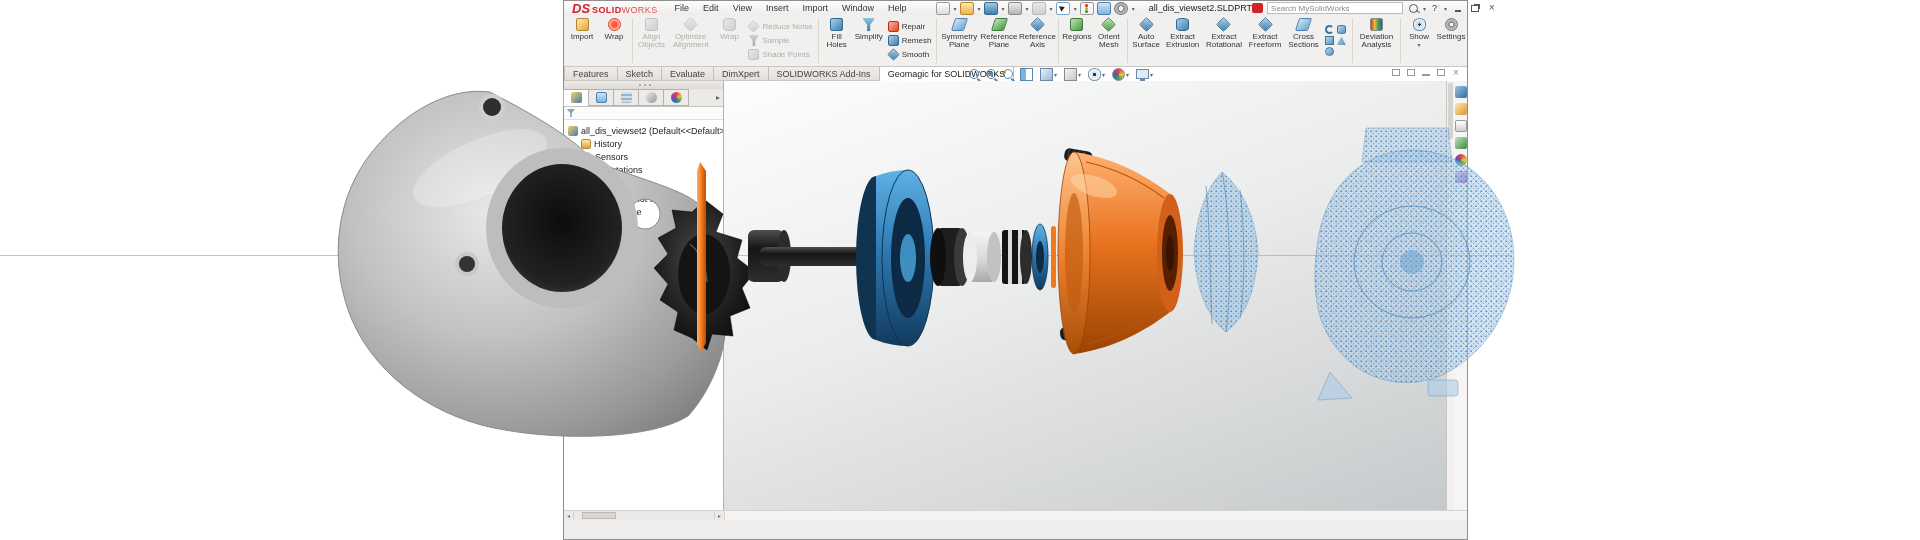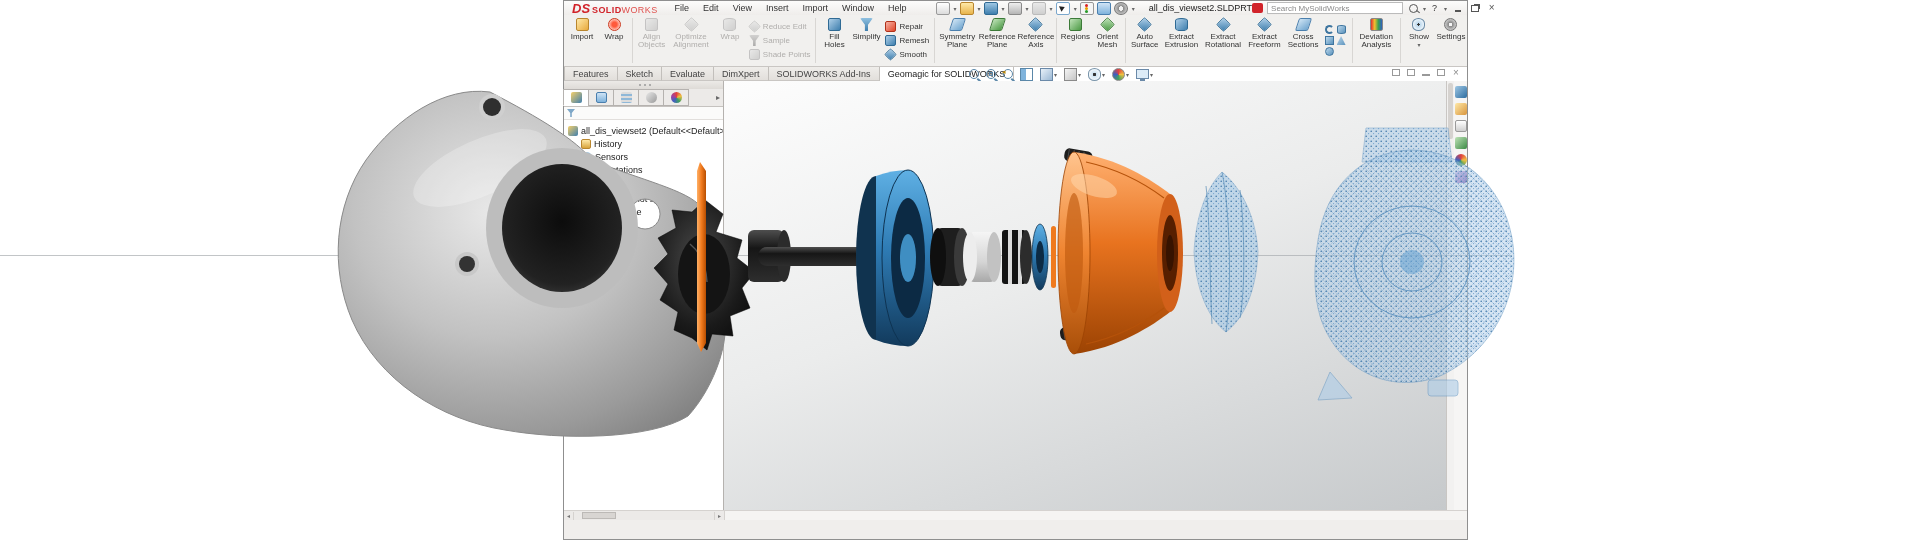--- a/index.html
+++ b/index.html
@@ -249,21 +249,21 @@
         <div class="ic ic-gray ic-di"></div>
         <div class="rbl">Optimize Alignment</div>
       </div>
     <div class="rb dis">
         <div class="ic ic-gray ic-cyl"></div>
         <div class="rbl">Wrap</div>
       </div>
     <div class="stack">
       <div class="rs dis">
           <div class="ic s ic-gray ic-di"></div>
-          <span>Reduce Edit</span>
+          <span>Reduce Noise</span>
         </div>
       <div class="rs dis">
           <div class="ic s ic-gray ic-funnel"></div>
           <span>Sample</span>
         </div>
       <div class="rs dis">
           <div class="ic s ic-gray"></div>
           <span>Shade Points</span>
         </div>
     </div>

